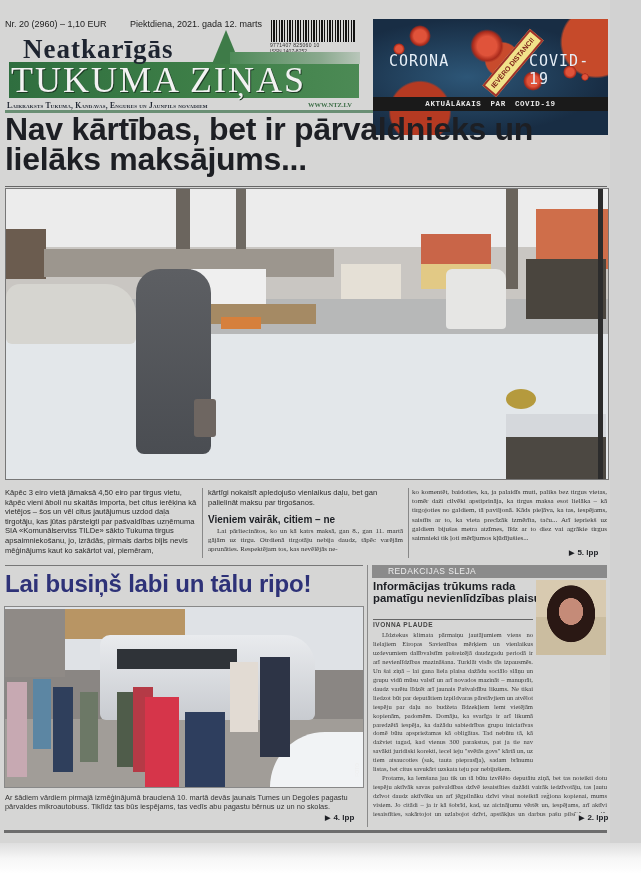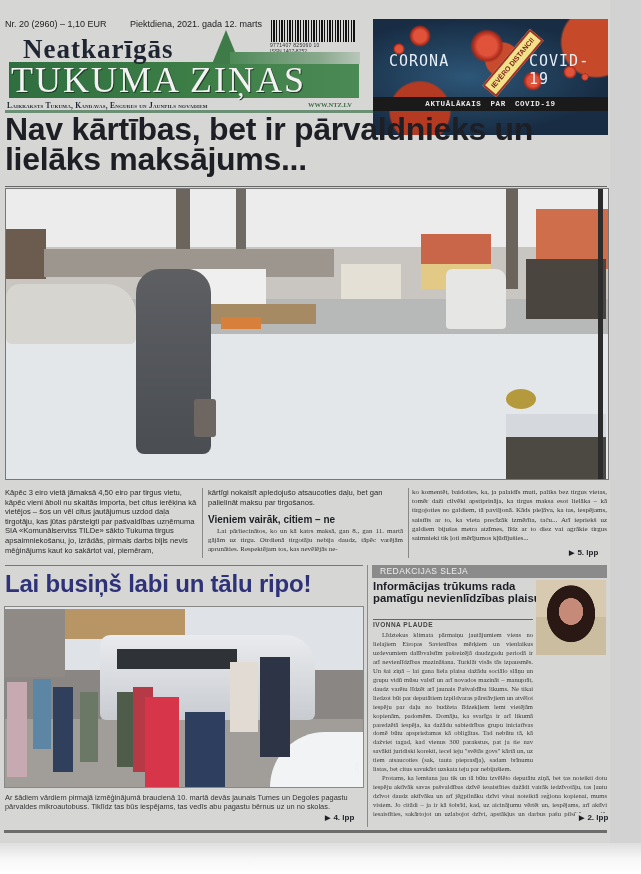--- a/index.html
+++ b/index.html
@@ -65,21 +65,21 @@
 
     
     .sec-rule { position:absolute; left:5px; top:565px; width:358px; height:1px; background:#777; }
     .bus-head { position:absolute; left:5px; top:570px; font-size:24px; font-weight:bold; color:#2e3278; letter-spacing:-0.2px; }
     .photo-bus { position:absolute; left:4px; top:606px; width:358px; height:180px; overflow:hidden; border:1px solid #888;
       background:linear-gradient(#dfe2e6 0 35%, #8a8683 35% 62%, #a19d98 62% 100%); }
     .bus-caption { position:absolute; left:5px; top:793px; width:355px; font-size:7.4px; line-height:9.3px; color:#333; }
     .vrule-mid { position:absolute; left:367px; top:565px; width:1px; height:262px; background:#8a8a8a; }
 
     
-    .ed-band { position:absolute; left:372px; top:565px; width:235px; height:13px; background:#8b8b8b; color:#ededed; font-size:8.5px; line-height:13px; padding-left:8px; letter-spacing:0.4px; box-sizing:border-box; }
+    .ed-band { position:absolute; left:372px; top:565px; width:235px; height:13px; background:#8b8b8b; color:#ededed; font-size:8.5px; line-height:13px; padding-left:16px; letter-spacing:0.4px; box-sizing:border-box; }
     .ed-title { position:absolute; left:373px; top:580px; width:170px; font-size:11.4px; line-height:12.4px; font-weight:bold; color:#1d1f24; }
     .ed-rule { position:absolute; left:373px; top:619px; width:160px; height:1px; background:#666; }
     .ed-author { position:absolute; left:373px; top:621px; font-size:6.5px; font-weight:bold; color:#444; letter-spacing:0.5px; }
     .ed-photo { position:absolute; left:536px; top:580px; width:70px; height:75px; overflow:hidden;
       background:radial-gradient(ellipse 20px 22px at 50% 42%, #c58b78 0 60%, transparent 62%),
                  radial-gradient(ellipse 34px 40px at 50% 45%, #2a1814 0 70%, transparent 72%),
                  linear-gradient(#d8cab0 0 50%, #cbbda0 50% 100%); }
     .ed-body { position:absolute; left:373px; top:631px; width:234px; font-family:"Liberation Serif", serif; font-size:6.6px; line-height:8.95px; color:#3a3a3a; text-align:justify; }
     .ed-body p { margin:0; text-indent:9px; }
 
@@ -145,21 +145,21 @@
     <div class="ph" style="left:130px;top:80px;width:75px;height:185px;background:linear-gradient(#5d5f63,#4a4d52);border-radius:24px 24px 8px 8px;"></div>
     <div class="ph" style="left:188px;top:210px;width:22px;height:38px;background:#6e6661;border-radius:3px;"></div>
 
     <div class="ph" style="left:500px;top:225px;width:100px;height:65px;background:linear-gradient(#d5d8dc 0 35%,#4c4842 35%);"></div>
     <div class="ph" style="left:500px;top:200px;width:30px;height:20px;background:#b59a3d;border-radius:50%;"></div>
     <div class="ph" style="left:592px;top:0;width:5px;height:290px;background:#2c2c2c;"></div>
   </div>
 
   <div class="col" style="left:5px;top:488px;width:193px;">Kāpēc 3 eiro vietā jāmaksā 4,50 eiro par tirgus vietu, kāpēc vieni āboli nu skaitās importa, bet citus ierēķina kā vietējos – šos un vēl citus jautājumus uzdod daļa tirgotāju, kas jūtas pārsteigti par pašvaldības uzņēmuma SIA «Komunālserviss TILDe» sākto Tukuma tirgus apsaimniekošanu, jo, izrādās, pirmais darbs bijis nevis mēģinājums kaut ko sakārtot vai, piemēram,</div>
   <div class="col-rule" style="left:202px;top:488px;height:70px;"></div>
-  <div class="col" style="left:208px;top:488px;width:195px;">kārtīgi nokaisīt apledojušo atsaucoties daļu, bet gan palielināt maksu par tirgošanos.</div>
+  <div class="col" style="left:208px;top:488px;width:195px;">kārtīgi nokaisīt apledojušo vienlaikus daļu, bet gan palielināt maksu par tirgošanos.</div>
   <div class="subhead">Vieniem vairāk, citiem – ne</div>
   <div class="col serif" style="left:208px;top:527px;width:195px;text-indent:9px;">Lai pārliecinātos, ko un kā katrs maksā, gan 8., gan 11. martā gājām uz tirgu. Otrdienā tirgotāju nebija daudz, tāpēc varējām aprunāties. Respektējam tos, kas nevēlējās ne-</div>
   <div class="col-rule" style="left:408px;top:488px;height:70px;"></div>
   <div class="col serif" style="left:412px;top:488px;width:195px;">ko komentēt, baidoties, ka, ja palaidīs muti, paliks bez tirgus vietas, tomēr daži cilvēki apstiprināja, ka tirgus maksa esot lielāka – kā tirgojoties no galdiem, tā paviljonā. Kāds pieļāva, ka tas, iespējams, saistīts ar to, ka vieta precīzāk izmērīta, taču... Arī iepriekš uz galdiem bijušas metra atzīmes, līdz ar to diez vai agrākie tirgus saimnieki tik ļoti mērījumos kļūdījušies...</div>
   <div class="cont" style="left:569px;top:548px;"><span class="tri">▶</span><span>5. lpp</span></div>
 
   <div class="sec-rule"></div>
   <div class="bus-head">Lai busiņš labi un tālu ripo!</div>
   <div class="photo-bus">
     <div class="ph" style="left:60px;top:2px;width:120px;height:30px;background:#b89564;"></div>

